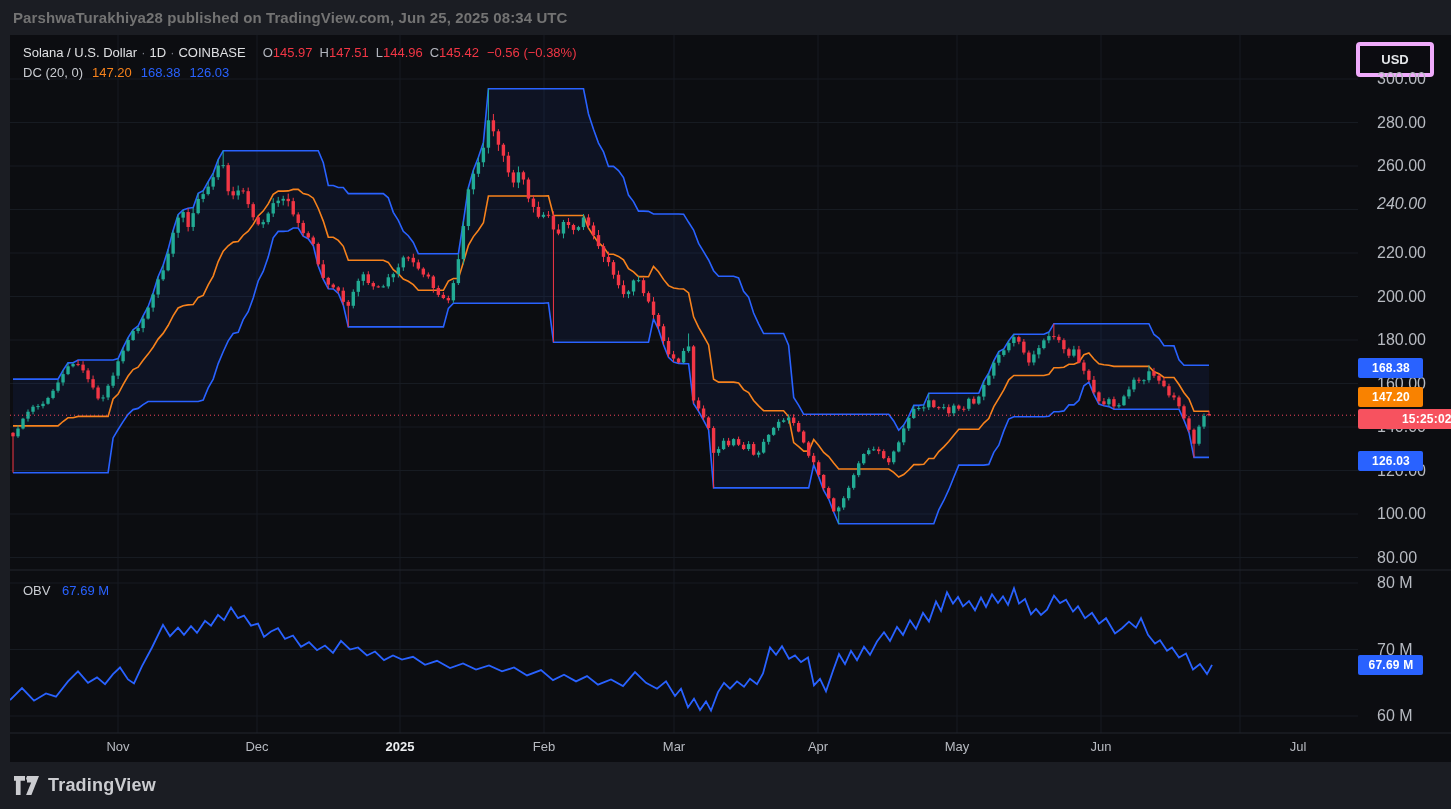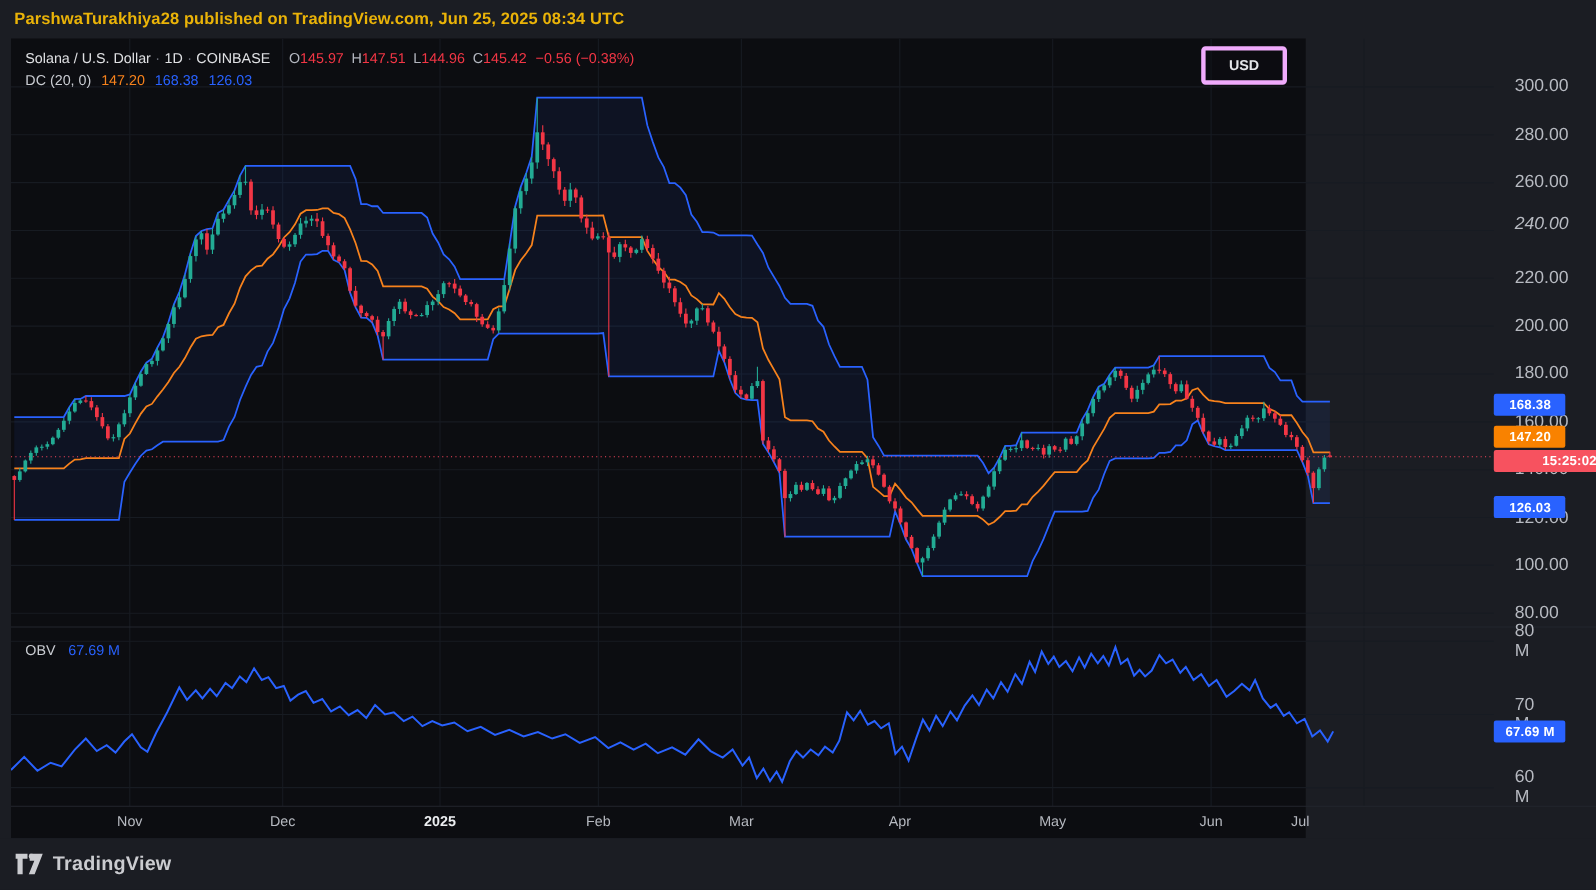--- a/index.html
+++ b/index.html
@@ -1,18 +1,18 @@
 <!DOCTYPE html>
 <html><head>
 <meta charset="utf-8">
 <style>
   html,body{margin:0;padding:0;background:#1b1d23;font-family:"Liberation Sans","DejaVu Sans",sans-serif;}
   #stage{position:relative;width:1451px;height:809px;background:#1b1d23;overflow:hidden;}
-  #attribution{position:absolute;left:13px;top:0;height:35px;line-height:35px;color:#eab308;font-size:15px;font-weight:600;letter-spacing:.1px;}
-  #widget{position:absolute;left:10px;top:35px;width:1177px;height:727px;background:#0c0d11;}
+  #attribution{position:absolute;left:13px;top:0;height:35px;line-height:35px;color:#737373;font-size:15px;font-weight:600;letter-spacing:.1px;}
+  #widget{position:absolute;left:10px;top:35px;width:1441px;height:727px;background:#0c0d11;}
   #chart-svg{position:absolute;left:0;top:0;}
   .legend{position:absolute;left:13px;color:#dfe0e3;font-size:13px;white-space:nowrap;}
   #legend-line1{top:10px;}
   #legend-line2{top:30px;color:#c9ccd2;}
   #obv-legend{top:548px;color:#c9ccd2;}
   .sep-dot{color:#787b86;padding:0 4px;}
   .ohlc-group{margin-left:10px;}
   .ohlc-k{color:#b2b5be;margin-left:7px;}
   .neg{color:#f23645;}
   #usd-button{position:absolute;right:17px;top:7px;width:70px;height:27px;border:4px solid #f0abfc;border-radius:4px;color:#e4e6e9;font-size:13px;font-weight:600;display:flex;align-items:center;justify-content:center;background:rgba(12,13,17,.4);cursor:pointer;}
@@ -594,21 +594,21 @@
       </div>
     <div id="time-labels">
         <div class="month-label" style="left: 108px;">Nov</div>
         <div class="month-label" style="left: 247px;">Dec</div>
         <div class="month-label bold" style="left: 390px;">2025</div>
         <div class="month-label" style="left: 534px;">Feb</div>
         <div class="month-label" style="left: 664px;">Mar</div>
         <div class="month-label" style="left: 808px;">Apr</div>
         <div class="month-label" style="left: 947px;">May</div>
         <div class="month-label" style="left: 1091px;">Jun</div>
-        <div class="month-label" style="left: 1172px;">Jul</div>
+        <div class="month-label" style="left: 1288px;">Jul</div>
       </div>
     <div id="badges">
         <div class="axis-badge" style="background: rgb(41, 98, 255); top: 333px;">168.38</div>
         <div class="axis-badge" style="background: rgb(249, 130, 0); top: 362px;">147.20</div>
         <div class="axis-badge" style="background: rgb(247, 82, 95); top: 384px; padding-left: 44px;">15:25:02</div>
         <div class="axis-badge" style="background: rgb(41, 98, 255); top: 426px;">126.03</div>
         <div class="axis-badge" style="background: rgb(41, 98, 255); top: 630px;">67.69 M</div>
       </div>
   </div>
 

